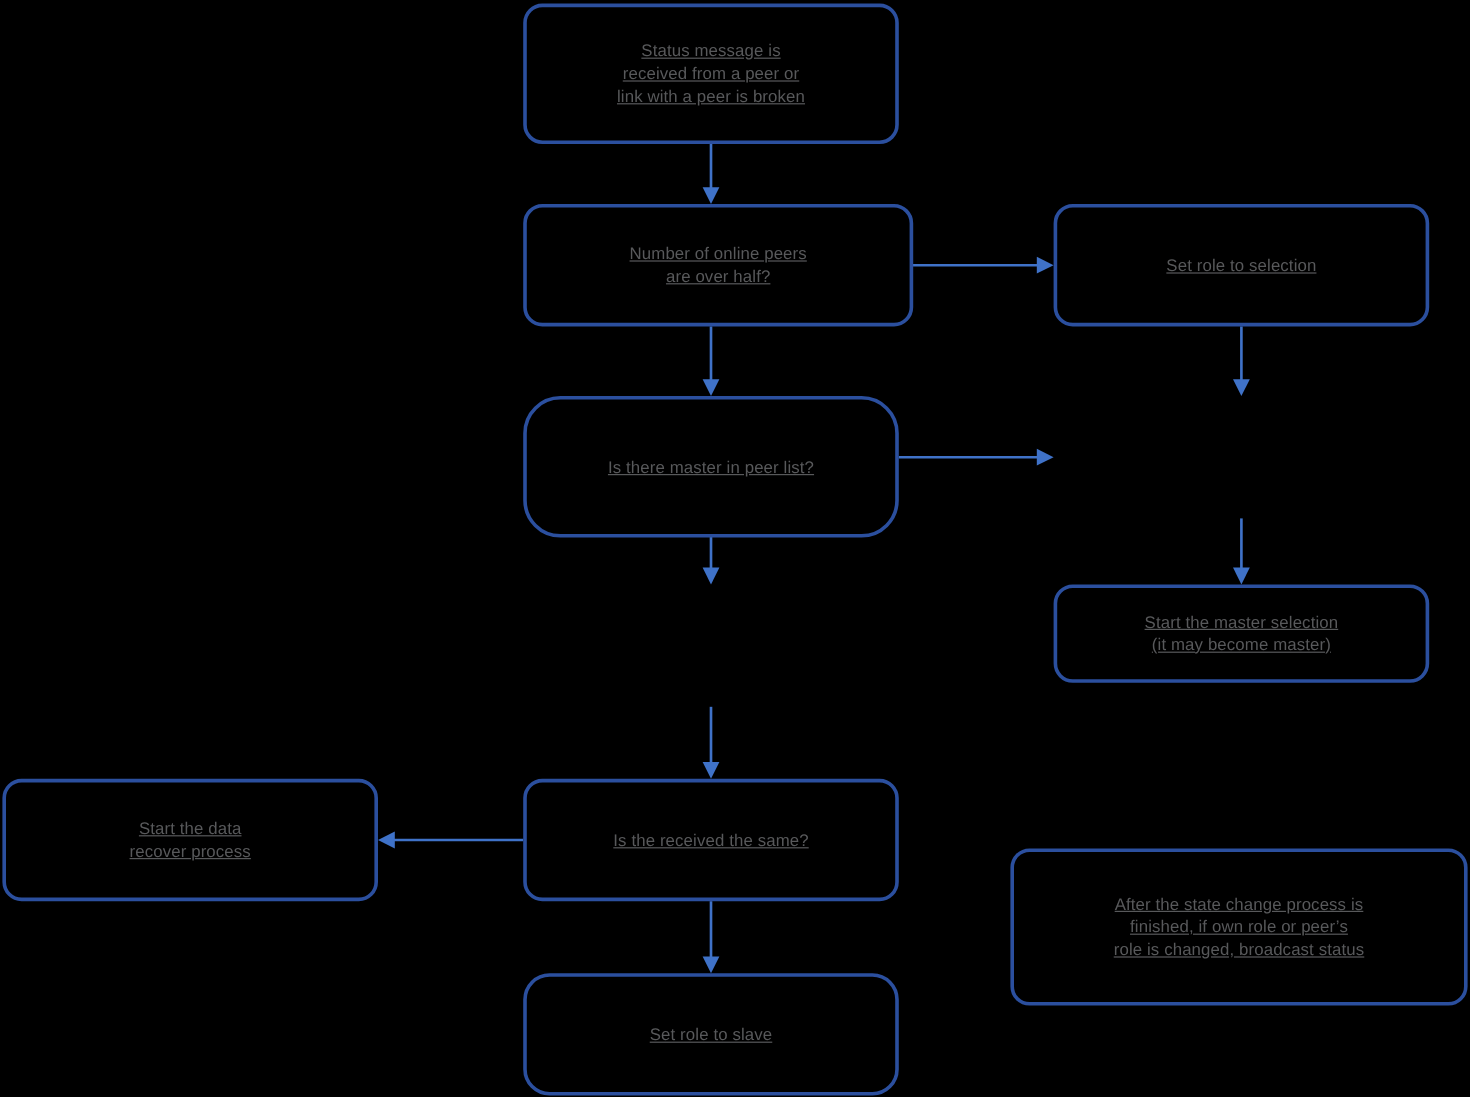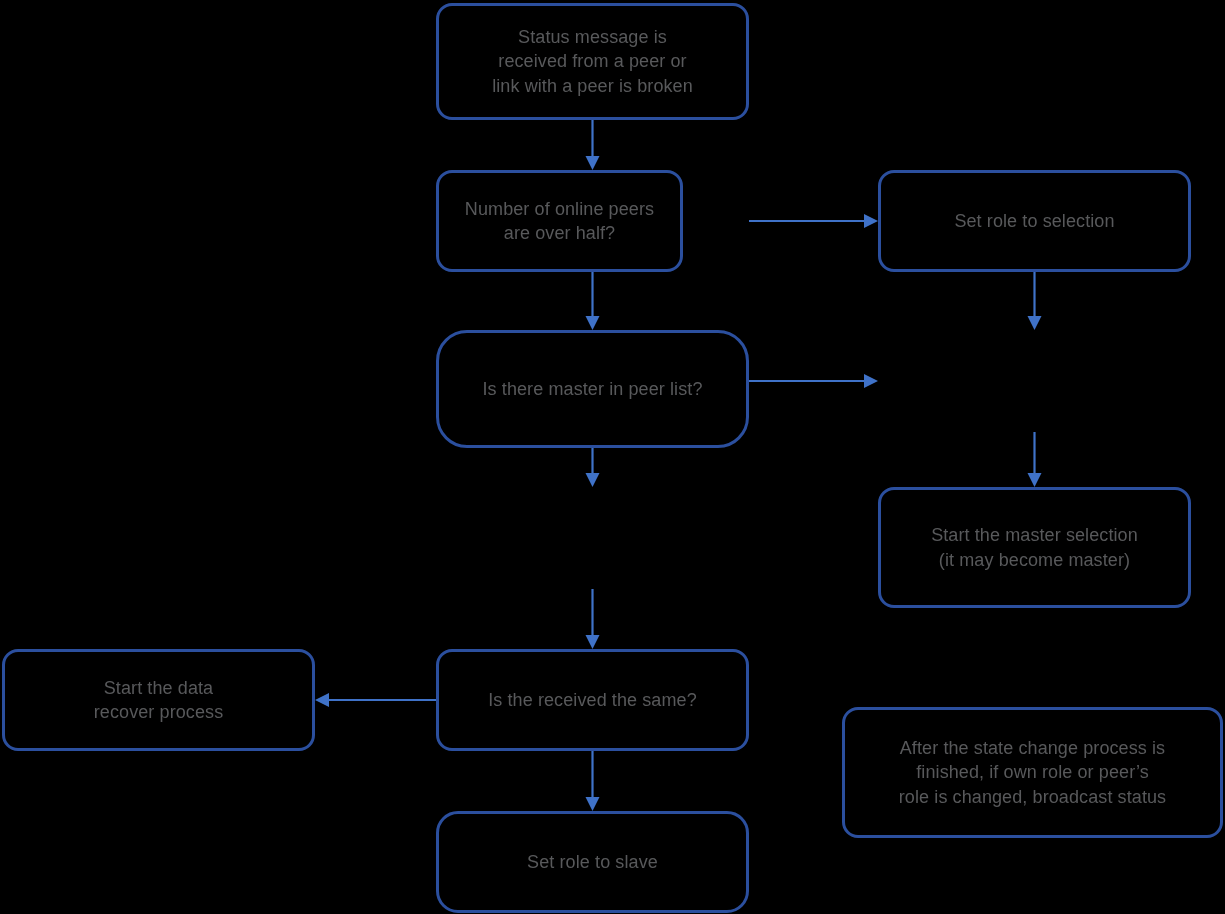--- a/index.html
+++ b/index.html
@@ -19,24 +19,25 @@
     position: absolute;
     box-sizing: border-box;
     border: 3px solid #2b4f9e;
     border-radius: 16px;
     background: #000000;
     display: flex;
     align-items: center;
     justify-content: center;
     text-align: center;
     color: #58595b;
-    font-size: 18px;
+    font-size: 14px;
     line-height: 1.35;
     padding: 6px 14px;
     letter-spacing: 0.1px;
+    text-decoration: underline;
   }
   .node .label {
     display: block;
     white-space: pre-line;
   }
   svg.links {
     position: absolute;
     left: 0;
     top: 0;
     width: 1225px;
@@ -108,36 +109,36 @@
       <polygon class="link-head" points="592.5,811 585.5,797 599.5,797"></polygon>
     </g>
   </svg>
 
   <div class="node" style="left:436px; top:3px; width:313px; height:117px;">
     <span class="label">Status message is
 received from a peer or
 link with a peer is broken</span>
   </div>
 
-  <div class="node" style="left:436px; top:170px; width:247px; height:102px;">
+  <div class="node" style="left:436px; top:170px; width:325px; height:102px;">
     <span class="label">Number of online peers
 are over half?</span>
   </div>
 
   <div class="node" style="left:878px; top:170px; width:313px; height:102px;">
     <span class="label">Set role to selection</span>
   </div>
 
   <div class="node" style="left:436px; top:330px; width:313px; height:118px;border-radius:31px;">
     <span class="label">Is there master in peer list?</span>
   </div>
 
 
 
-  <div class="node" style="left:878px; top:487px; width:313px; height:121px;">
+  <div class="node" style="left:878px; top:487px; width:313px; height:82px;">
     <span class="label">Start the master selection
 (it may become master)</span>
   </div>
 
   <div class="node" style="left:436px; top:649px; width:313px; height:102px;">
     <span class="label">Is the received the same?</span>
   </div>
 
   <div class="node" style="left:2px; top:649px; width:313px; height:102px;">
     <span class="label">Start the data

